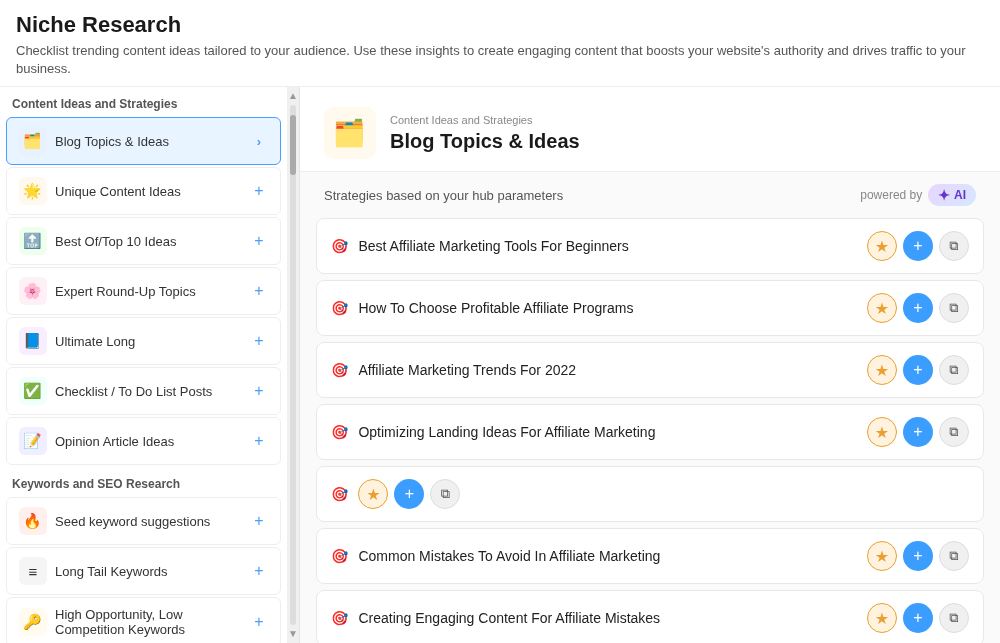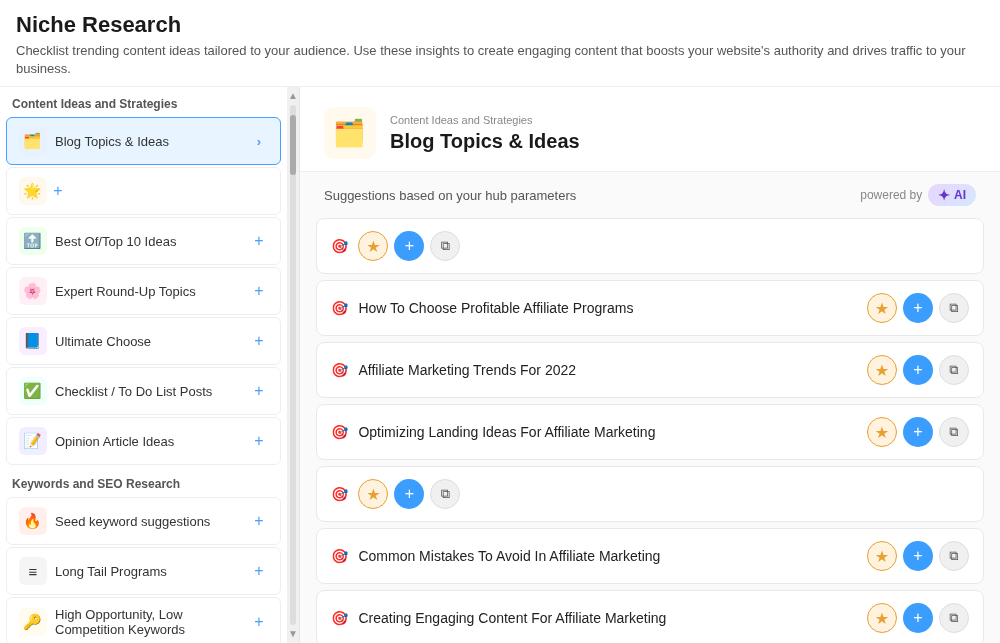--- a/index.html
+++ b/index.html
@@ -94,41 +94,42 @@
       <div class="sidebar-item-icon" style="background: #e8f2ff;">
         <span style="font-size:15px;">🗂️</span>
       </div>
       <span class="sidebar-item-label">Blog Topics &amp; Ideas</span>
       <div class="sidebar-item-action" style="color: #4a9eff; font-weight: 700;">›</div>
     </div>
               <div class="sidebar-item" style="background: rgb(255, 255, 255); border: 1px solid rgb(238, 238, 238);">
       <div class="sidebar-item-icon" style="background: #fff8ee;">
         <span style="font-size:15px;">🌟</span>
       </div>
+      <span class="sidebar-item-label">Unique Content Ideas</span>
       <div class="sidebar-item-action" style="color: #4a9eff; font-weight: 400;">+</div>
     </div>
               <div class="sidebar-item" style="background: rgb(255, 255, 255); border: 1px solid rgb(238, 238, 238);">
       <div class="sidebar-item-icon" style="background: #efffee;">
         <span style="font-size:15px;">🔝</span>
       </div>
       <span class="sidebar-item-label">Best Of/Top 10 Ideas</span>
       <div class="sidebar-item-action" style="color: #4a9eff; font-weight: 400;">+</div>
     </div>
               <div class="sidebar-item" style="background: rgb(255, 255, 255); border: 1px solid rgb(238, 238, 238);">
       <div class="sidebar-item-icon" style="background: #fff0f5;">
         <span style="font-size:15px;">🌸</span>
       </div>
       <span class="sidebar-item-label">Expert Round-Up Topics</span>
       <div class="sidebar-item-action" style="color: #4a9eff; font-weight: 400;">+</div>
     </div>
               <div class="sidebar-item" style="background: rgb(255, 255, 255); border: 1px solid rgb(238, 238, 238);">
       <div class="sidebar-item-icon" style="background: #f8eeff;">
         <span style="font-size:15px;">📘</span>
       </div>
-      <span class="sidebar-item-label">Ultimate Choose</span>
+      <span class="sidebar-item-label">Ultimate Long</span>
       <div class="sidebar-item-action" style="color: #4a9eff; font-weight: 400;">+</div>
     </div>
               <div class="sidebar-item" style="background: rgb(255, 255, 255); border: 1px solid rgb(238, 238, 238);">
       <div class="sidebar-item-icon" style="background: #eefffc;">
         <span style="font-size:15px;">✅</span>
       </div>
       <span class="sidebar-item-label">Checklist / To Do List Posts</span>
       <div class="sidebar-item-action" style="color: #4a9eff; font-weight: 400;">+</div>
     </div>
               <div class="sidebar-item" style="background: rgb(255, 255, 255); border: 1px solid rgb(238, 238, 238);">
@@ -146,21 +147,21 @@
       <div class="sidebar-item-icon" style="background: #fff0ee;">
         <span style="font-size:15px;">🔥</span>
       </div>
       <span class="sidebar-item-label">Seed keyword suggestions</span>
       <div class="sidebar-item-action" style="color: #4a9eff;">+</div>
     </div>
               <div class="sidebar-item" style="background: rgb(255, 255, 255); border: 1px solid rgb(238, 238, 238);">
       <div class="sidebar-item-icon" style="background: #f5f5f5;">
         <span style="font-size:15px;">≡</span>
       </div>
-      <span class="sidebar-item-label">Long Tail Programs</span>
+      <span class="sidebar-item-label">Long Tail Keywords</span>
       <div class="sidebar-item-action" style="color: #4a9eff;">+</div>
     </div>
               <div class="sidebar-item" style="background: rgb(255, 255, 255); border: 1px solid rgb(238, 238, 238);">
       <div class="sidebar-item-icon" style="background: #fffbee;">
         <span style="font-size:15px;">🔑</span>
       </div>
       <span class="sidebar-item-label">High Opportunity, Low Competition Keywords</span>
       <div class="sidebar-item-action" style="color: #4a9eff;">+</div>
     </div>
             </div>
@@ -182,33 +183,34 @@
             <span>🗂️</span>
           </div>
           <div>
             <div class="panel-breadcrumb">Content Ideas and Strategies</div>
             <div class="panel-title">Blog Topics &amp; Ideas</div>
           </div>
         </div>
       </div>
 
       <div class="suggestions-bar">
-        <span class="suggestions-label">Suggestions based on your hub parameters</span>
+        <span class="suggestions-label">Strategies based on your hub parameters</span>
         <div class="powered-by">
           <span>powered by</span>
           <div class="ai-badge">
             <span class="ai-icon">✦</span>
             <span>AI</span>
           </div>
         </div>
       </div>
 
       <div class="suggestions-list" id="suggestions-list">
           <div class="suggestion-item">
       <span class="suggestion-bullet">🎯</span>
+      <span class="suggestion-text">Best Affiliate Marketing Tools For Beginners</span>
       <div class="suggestion-actions">
         <button class="action-btn star" title="Save">
           <span>★</span>
         </button>
         <button class="action-btn plus" title="Add">
           <span>+</span>
         </button>
         <button class="action-btn copy" title="Copy">
           <span style="font-size:13px;">⧉</span>
         </button>
@@ -283,21 +285,21 @@
         <button class="action-btn plus" title="Add">
           <span>+</span>
         </button>
         <button class="action-btn copy" title="Copy">
           <span style="font-size:13px;">⧉</span>
         </button>
       </div>
     </div>
           <div class="suggestion-item">
       <span class="suggestion-bullet">🎯</span>
-      <span class="suggestion-text">Creating Engaging Content For Affiliate Marketing</span>
+      <span class="suggestion-text">Creating Engaging Content For Affiliate Mistakes</span>
       <div class="suggestion-actions">
         <button class="action-btn star" title="Save">
           <span>★</span>
         </button>
         <button class="action-btn plus" title="Add">
           <span>+</span>
         </button>
         <button class="action-btn copy" title="Copy">
           <span style="font-size:13px;">⧉</span>
         </button>

